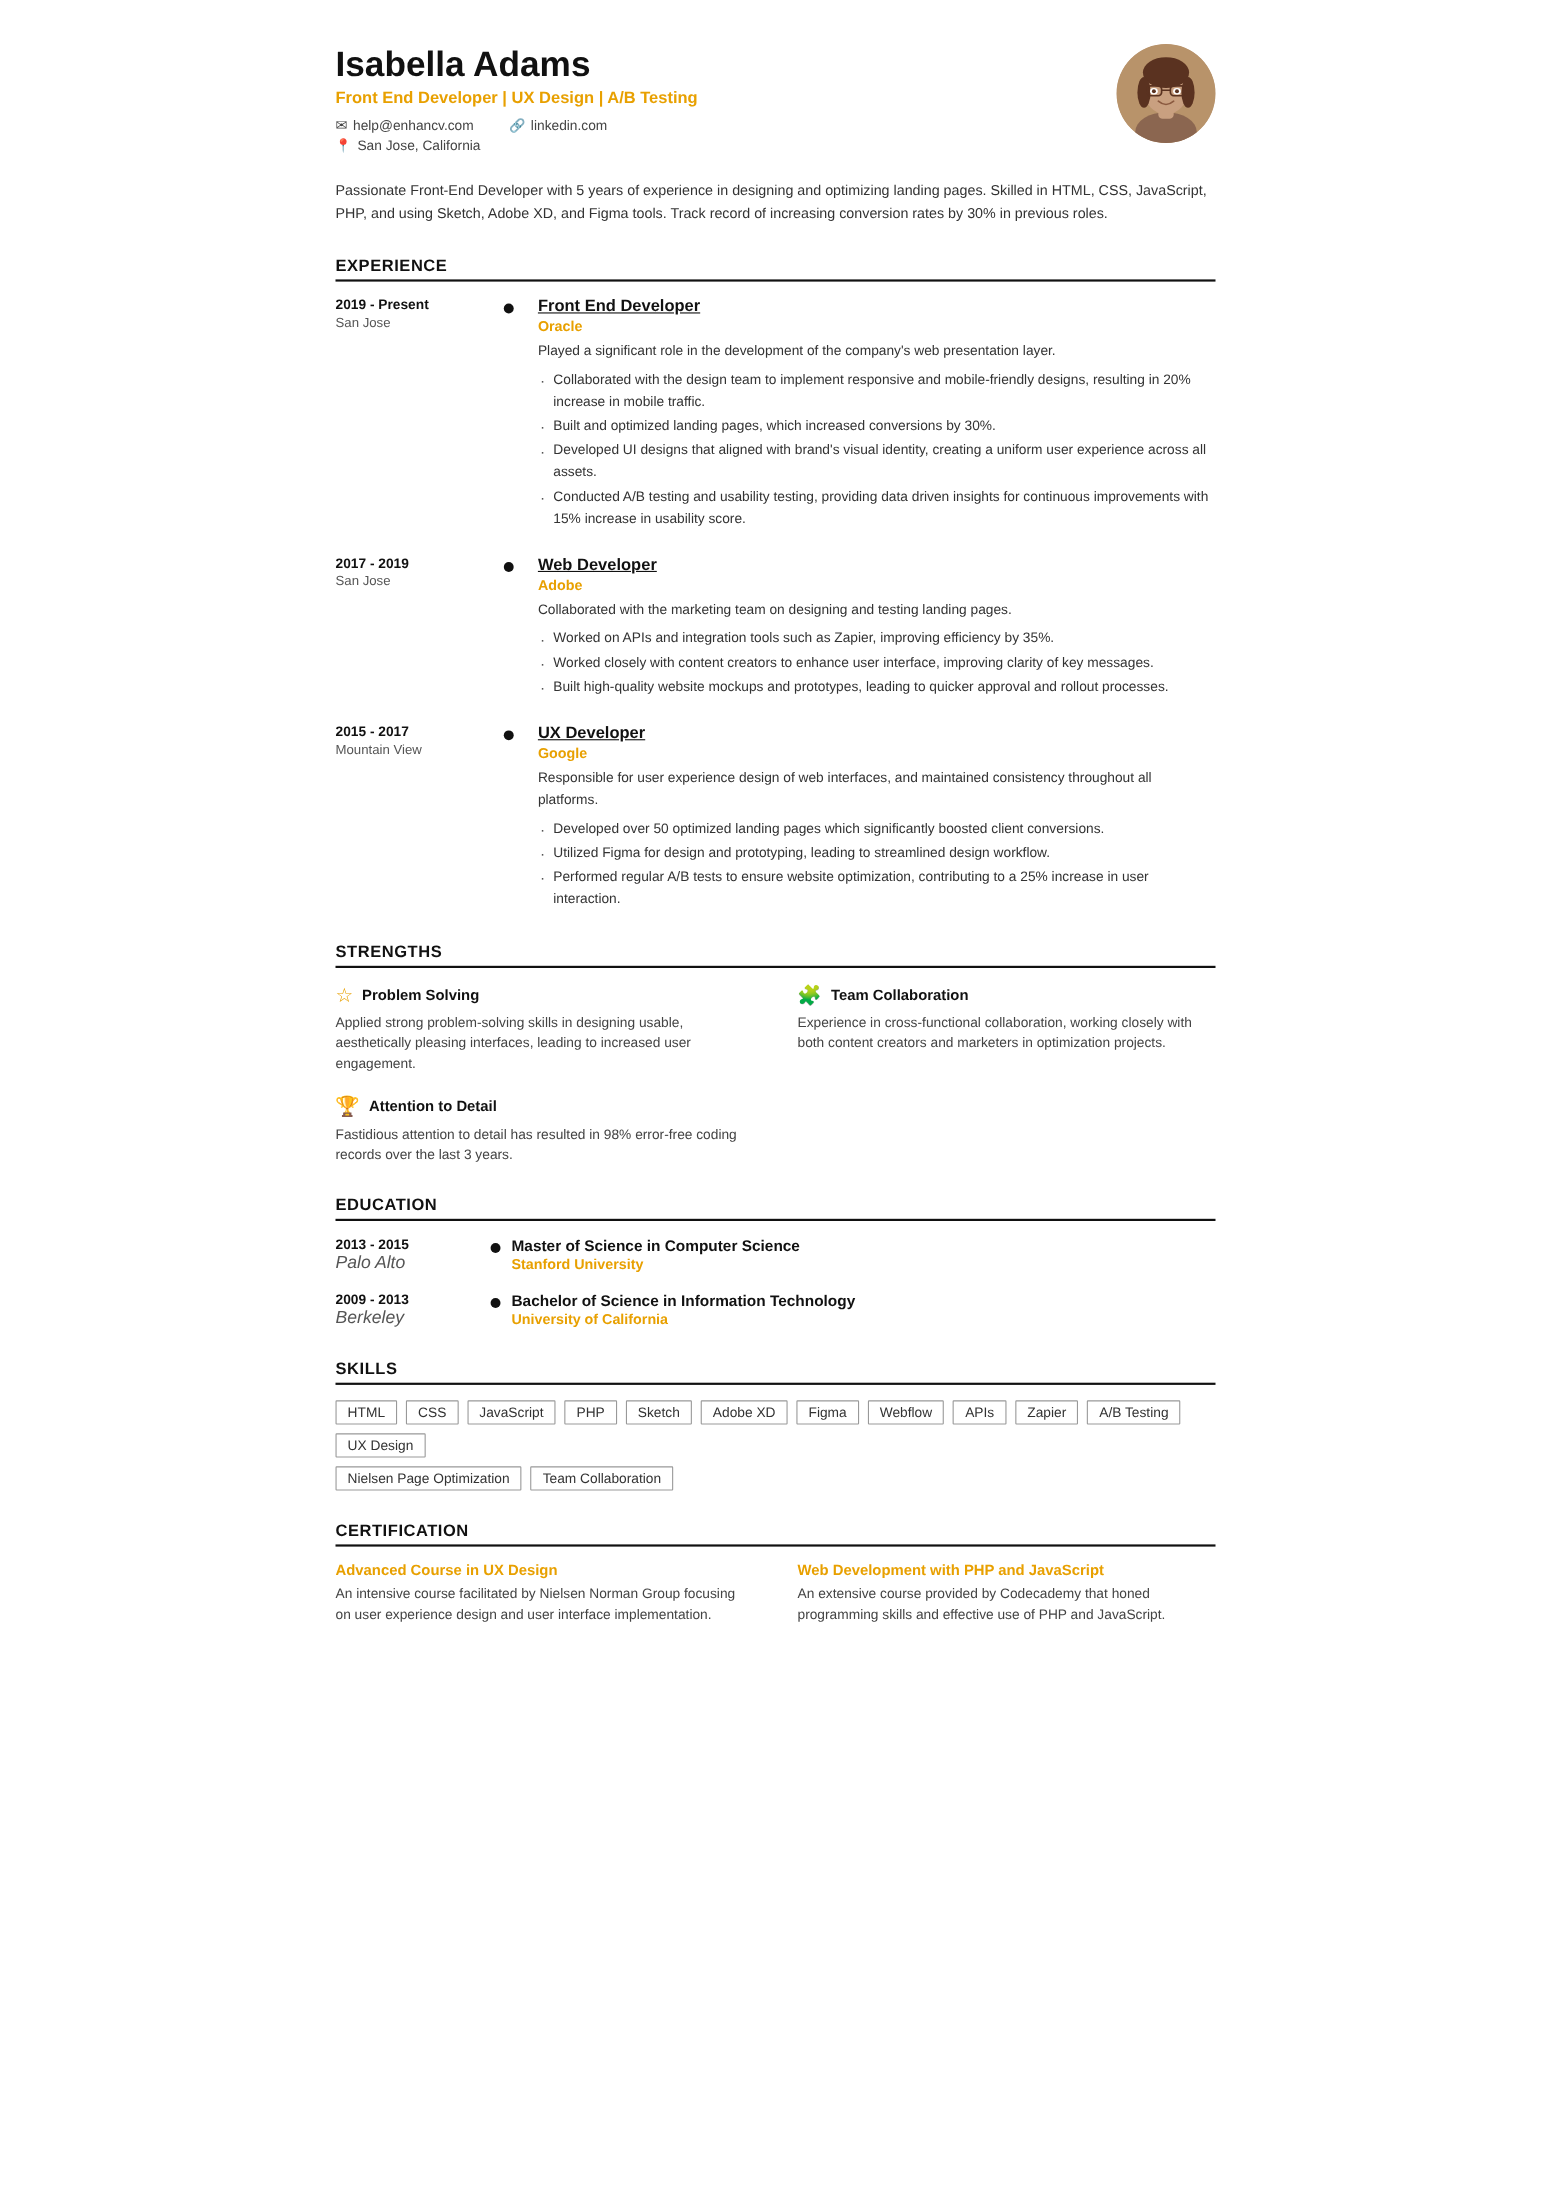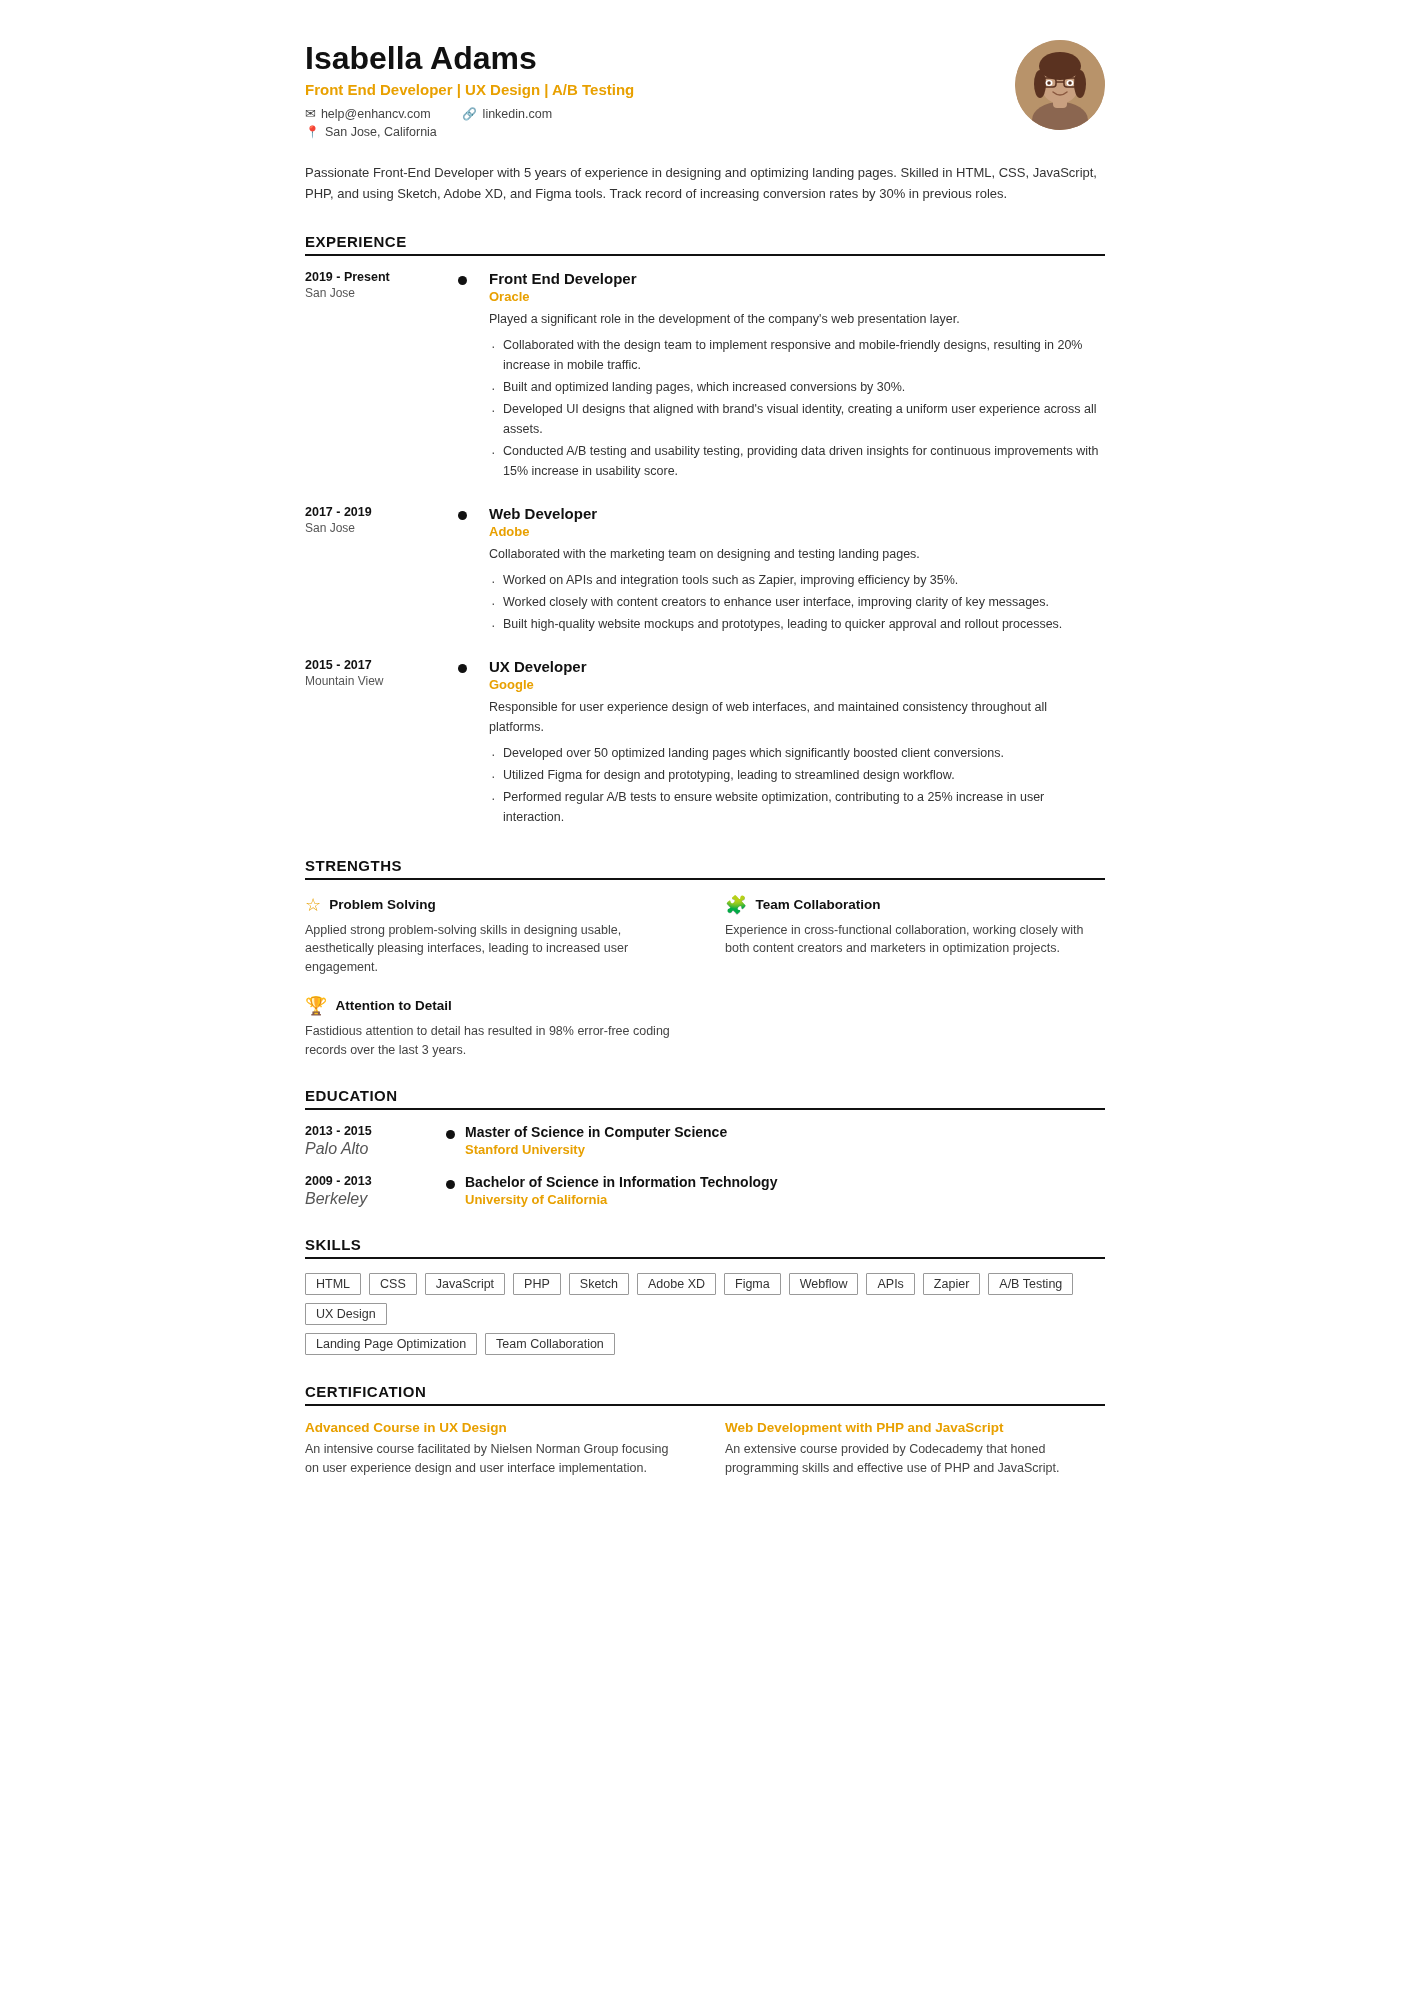--- a/index.html
+++ b/index.html
@@ -102,20 +102,21 @@
       background: #111;
       flex-shrink: 0;
       margin-top: 3px;
     }
     .exp-content { flex: 1; }
     .exp-job-title {
       font-size: 15px;
       font-weight: 700;
       color: #111;
       margin-bottom: 2px;
+      text-decoration: underline;
     }
     .exp-company {
       font-size: 13px;
       font-weight: 700;
       color: #E8A000;
       margin-bottom: 5px;
     }
     .exp-desc { font-size: 12.5px; color: #333; line-height: 1.6; margin-bottom: 6px; }
     .exp-bullets { list-style: none; padding-left: 0; }
     .exp-bullets li {
@@ -403,21 +404,21 @@
       <span class="skill-tag">Sketch</span>
       <span class="skill-tag">Adobe XD</span>
       <span class="skill-tag">Figma</span>
       <span class="skill-tag">Webflow</span>
       <span class="skill-tag">APIs</span>
       <span class="skill-tag">Zapier</span>
       <span class="skill-tag">A/B Testing</span>
       <span class="skill-tag">UX Design</span>
     </div>
   <div class="skills-row" id="skills-row-2">
-      <span class="skill-tag">Landing Page Optimization</span>
+      <span class="skill-tag">Nielsen Page Optimization</span>
       <span class="skill-tag">Team Collaboration</span>
     </div>
 </div>
 
 <div class="section">
   <div class="section-title">CERTIFICATION</div>
   <div class="cert-grid">
     <div>
       <div class="cert-title">Advanced Course in UX Design</div>
       <div class="cert-desc">An intensive course facilitated by Nielsen Norman Group focusing on user experience design and user interface implementation.</div>

